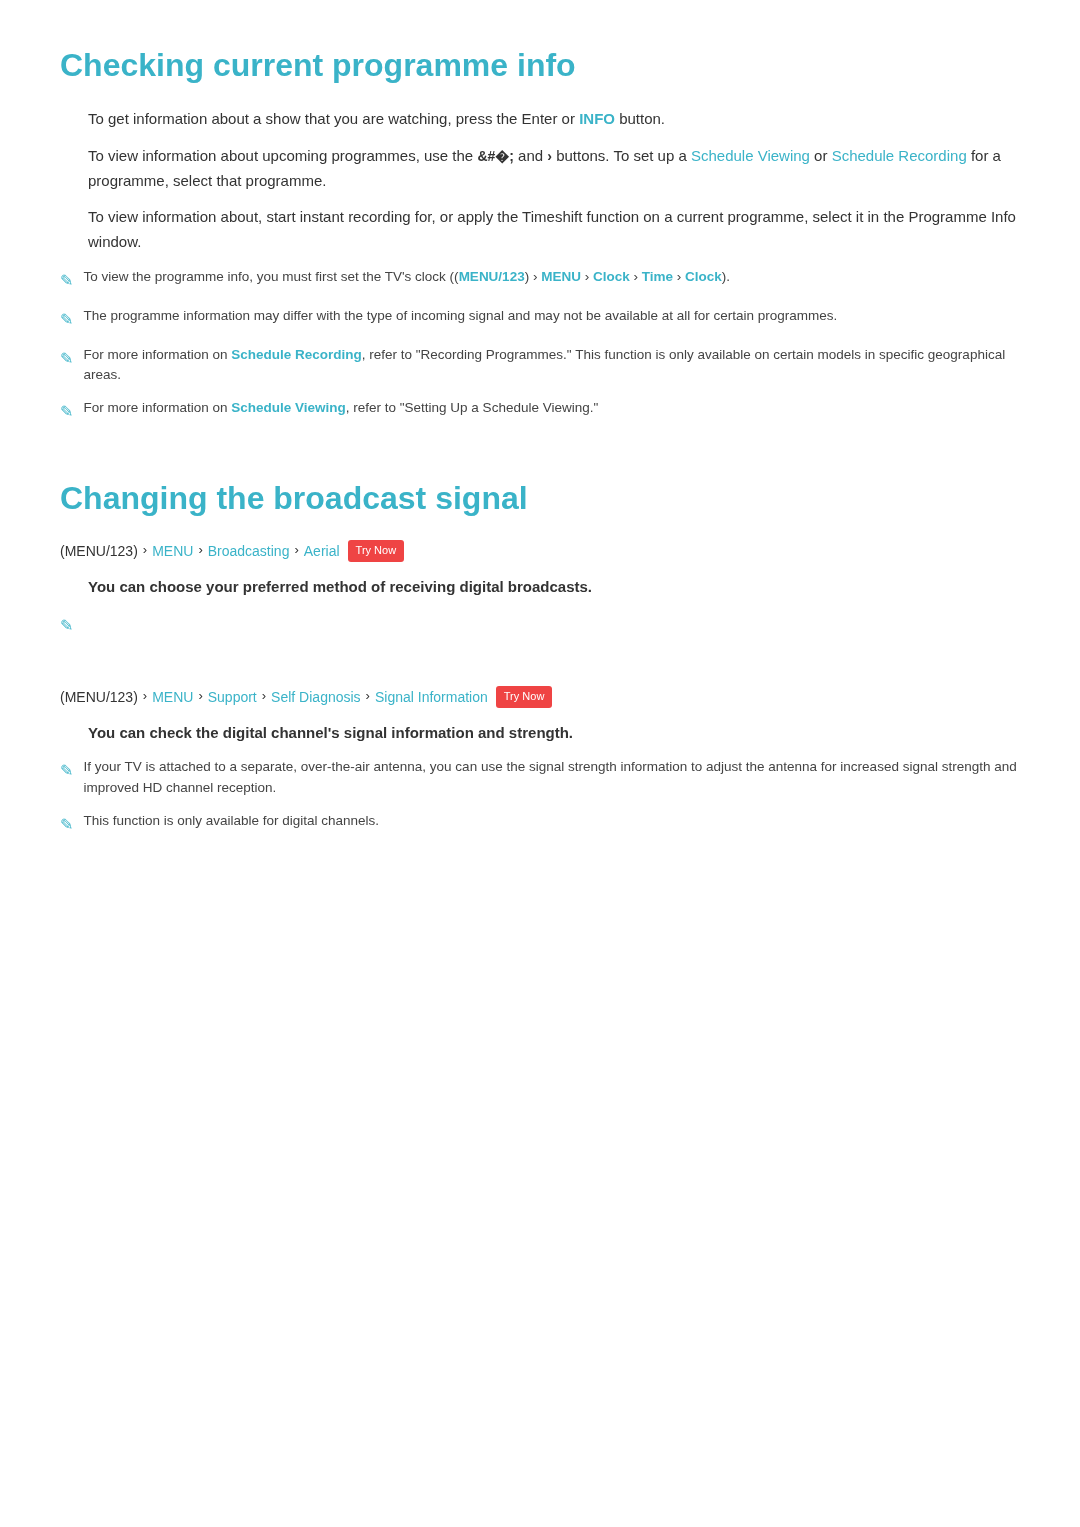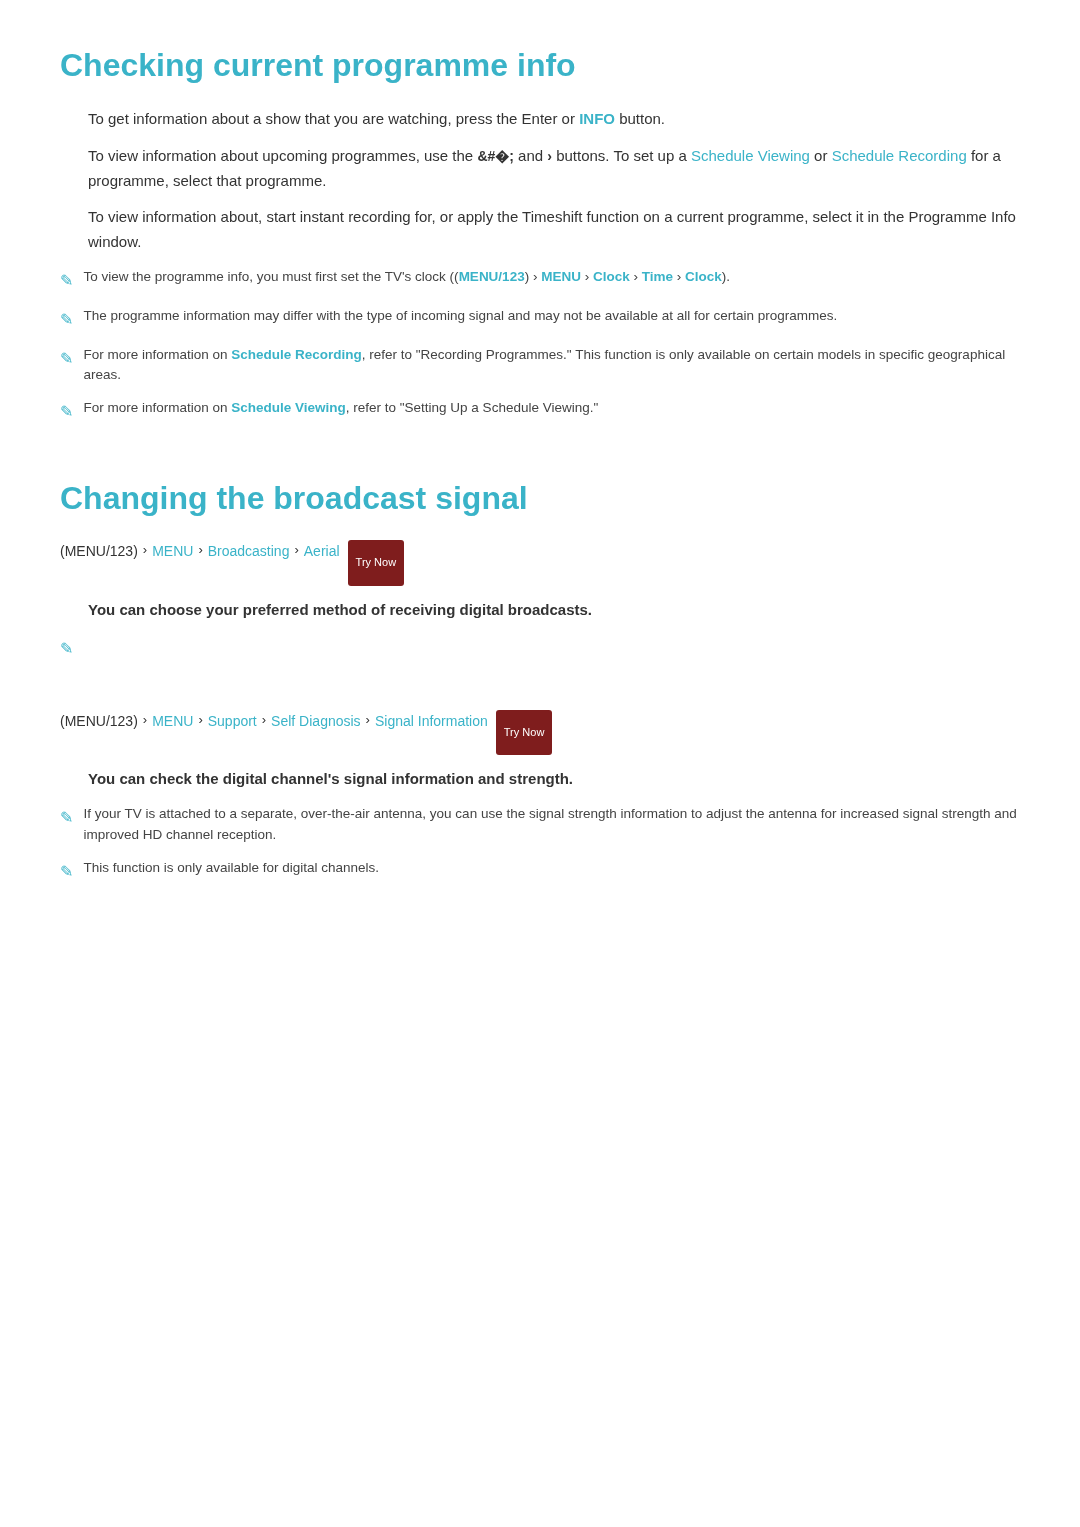--- a/index.html
+++ b/index.html
@@ -44,24 +44,24 @@
       font-weight: 500;
     }
 
     .breadcrumb-line .arrow {
       color: #333;
       margin: 0 3px;
       font-size: 13px;
     }
 
     .breadcrumb-line .try-now {
-      background-color: #7f1d1d;
+      background-color: #ef4444;
       color: white;
       font-size: 11px;
-      padding: 14px 8px;
+      padding: 2px 8px;
       border-radius: 3px;
       margin-left: 6px;
       display: inline-block;
       font-weight: 500;
     }
 
     .body-text {
       font-size: 15px;
       color: #333;
       margin-bottom: 12px;

